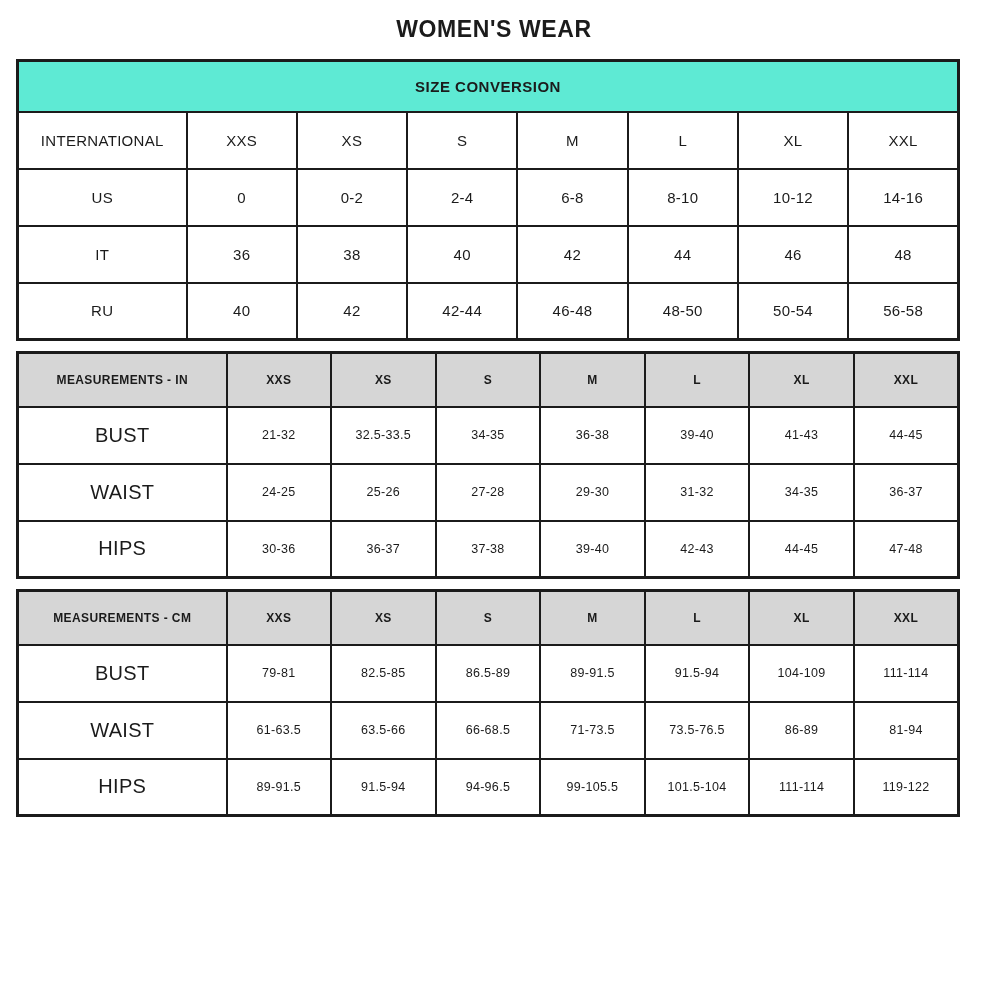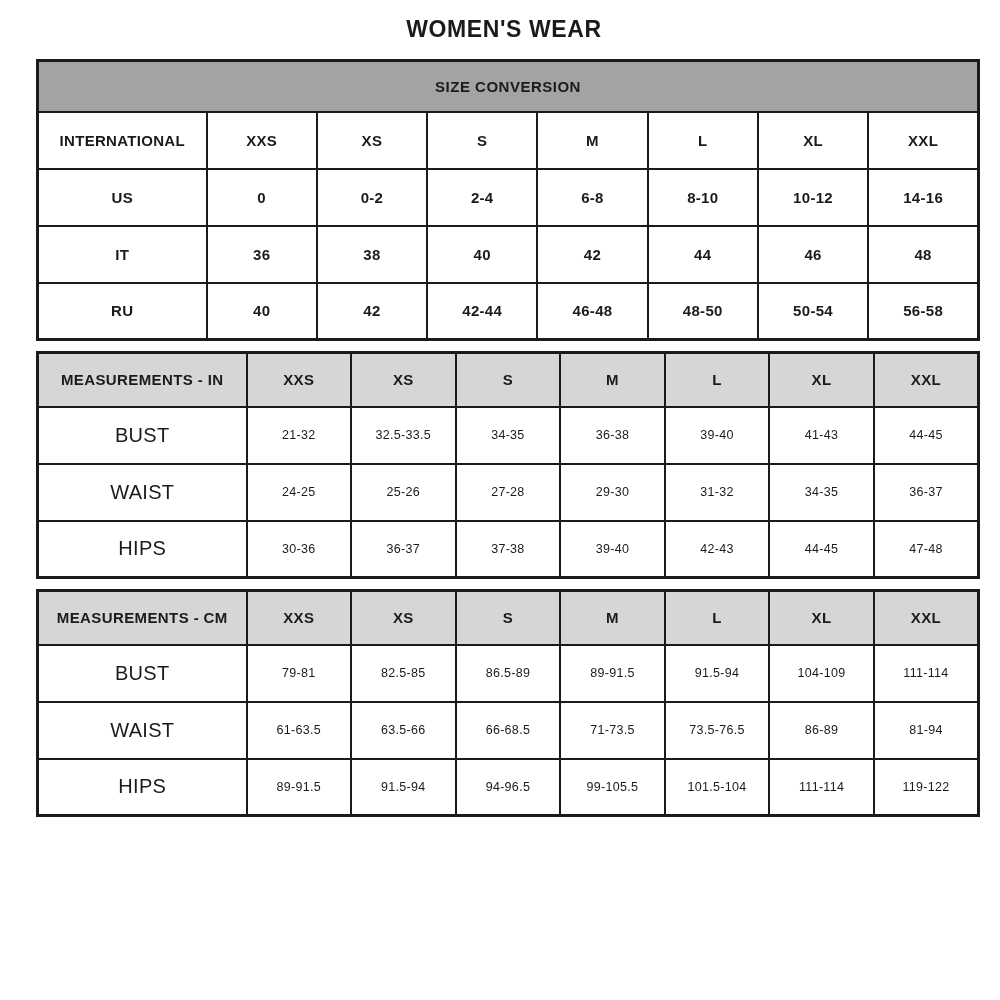--- a/index.html
+++ b/index.html
@@ -9,21 +9,21 @@
     width: 1000px;
     height: 1000px;
     font-family: "Liberation Sans", sans-serif;
     color: #1b1b1b;
     -webkit-font-smoothing: antialiased;
   }
   .page {
     box-sizing: border-box;
     width: 1000px;
     height: 1000px;
-    padding: 10px 28px 0 36px;
+    padding: 10px 28px 0 16px;
   }
   .page-title {
     text-align: center;
     font-size: 23px;
     font-weight: 700;
     letter-spacing: 0.6px;
     margin: 6px 0 16px 0;
   }
   table {
     border-collapse: collapse;
@@ -37,35 +37,35 @@
     text-align: center;
     vertical-align: middle;
     padding: 0;
     letter-spacing: 0.3px;
     background: #ffffff;
     overflow: hidden;
   }
   
   .t1 tr { height: 57px; }
   .t1 tr.band-row { height: 51px; }
-  .t1 td { font-size: 15px; font-weight: bold; }
+  .t1 td { font-size: 15px; }
   .t1 td.band {
-    background: #a3a3a3;
+    background: #5eead4;
     font-weight: 700;
     font-size: 15px;
     letter-spacing: 0.5px;
   }
   .t1 col.label-col { width: 169px; }
   
   .tm tr { height: 57px; }
   .tm tr.head-row { height: 54px; }
   .tm td.head {
     background: #d6d6d6;
     font-weight: 700;
-    font-size: 15px;
+    font-size: 12px;
     letter-spacing: 0.4px;
   }
   .tm td.rowlabel { font-size: 20px; }
   .tm td.val { font-size: 12.5px; }
   .tm col.label-col { width: 209px; }
 </style>
 </head>
 <body>
 
 <div class="page">

